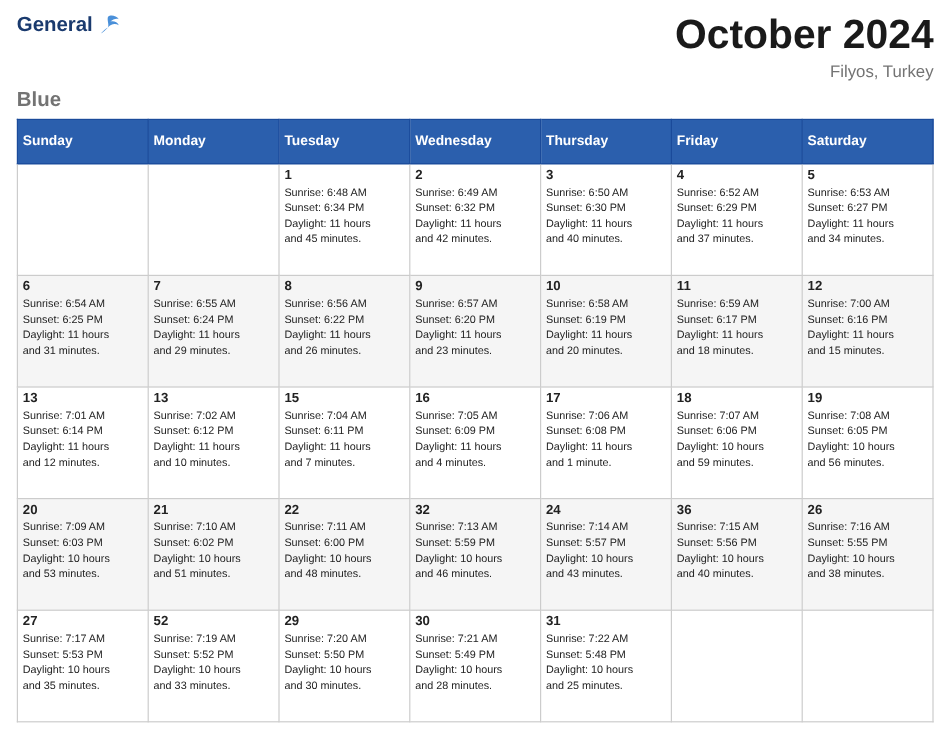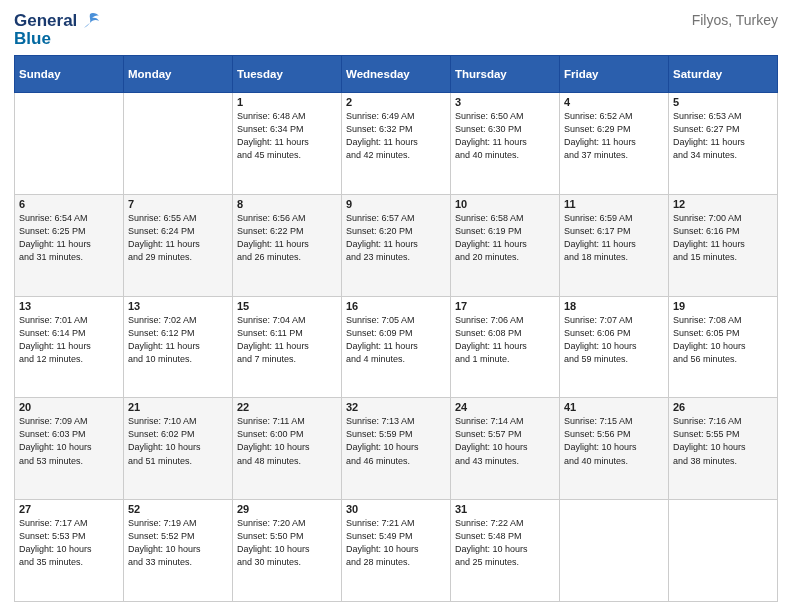--- a/index.html
+++ b/index.html
@@ -91,33 +91,34 @@
       background: #f9f9f9;
     }
   </style>
 </head>
 <body>
 
 <div class="container">
   <div class="header">
     <div class="logo">
       <div class="logo-row">
-        <div style="display:flex;flex-direction:column;align-items:flex-start;">
+        <div style="display:flex;flex-direction:column;align-items:flex-start;gap:44px;">
           <div style="display:flex;align-items:center;gap:2px;">
             <span style="font-size:17px;font-weight:bold;color:#1a3a6e;">General</span>
             <svg width="22" height="22" viewBox="0 0 22 22">
               <path d="M11 4 C13 2, 18 3, 20 6 C18 5, 15 6, 13 8 C15 7, 19 8, 20 11 C17 9, 13 10, 11 13 C12 10, 10 7, 11 4Z" fill="#4a90d9"></path>
               <path d="M11 13 C9 15, 7 17, 5 18 C7 16, 9 14, 11 13Z" fill="#4a90d9"></path>
             </svg>
           </div>
-          <span style="font-size:17px;font-weight:bold;color:#0369a1;margin-top:-3px;">Blue</span>
+          <span style="font-size:17px;font-weight:bold;color:#737373;margin-top:-3px;">Blue</span>
         </div>
       </div>
     </div>
     <div class="title-block">
+      <div class="month-title">October 2024</div>
       <div class="location">Filyos, Turkey</div>
     </div>
   </div>
 
   <table class="calendar">
     <thead>
       <tr>
         <th>Sunday</th>
         <th>Monday</th>
         <th>Tuesday</th>
@@ -227,21 +228,21 @@
           </td>
           <td>
             <span class="day-num">32</span>
             <div class="day-info">Sunrise: 7:13 AM<br>Sunset: 5:59 PM<br>Daylight: 10 hours<br>and 46 minutes.</div>
           </td>
           <td>
             <span class="day-num">24</span>
             <div class="day-info">Sunrise: 7:14 AM<br>Sunset: 5:57 PM<br>Daylight: 10 hours<br>and 43 minutes.</div>
           </td>
           <td>
-            <span class="day-num">41</span>
+            <span class="day-num">36</span>
             <div class="day-info">Sunrise: 7:15 AM<br>Sunset: 5:56 PM<br>Daylight: 10 hours<br>and 40 minutes.</div>
           </td>
           <td>
             <span class="day-num">26</span>
             <div class="day-info">Sunrise: 7:16 AM<br>Sunset: 5:55 PM<br>Daylight: 10 hours<br>and 38 minutes.</div>
           </td>
         </tr>
         <tr>
           <td>
             <span class="day-num">27</span>

